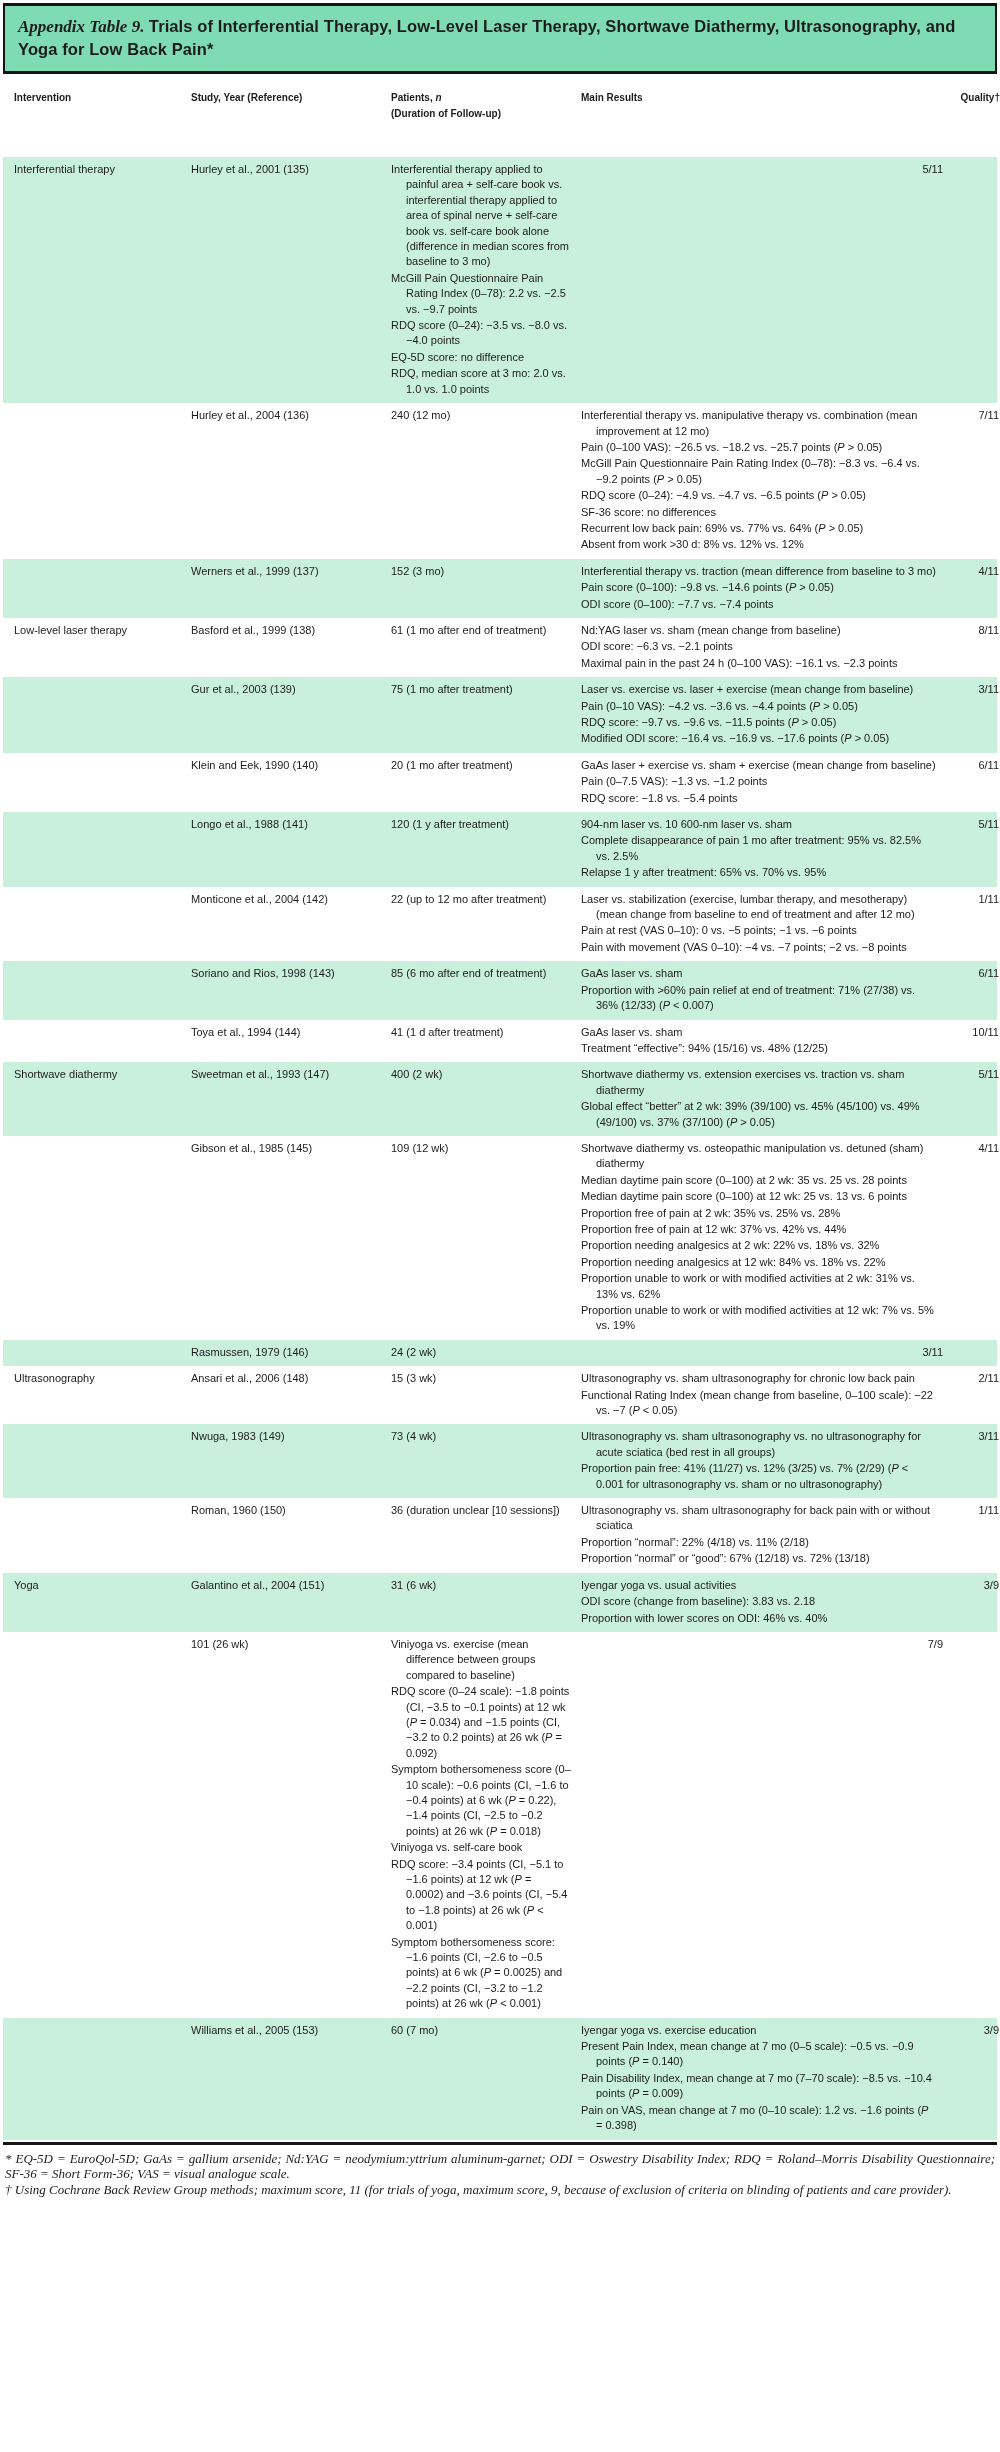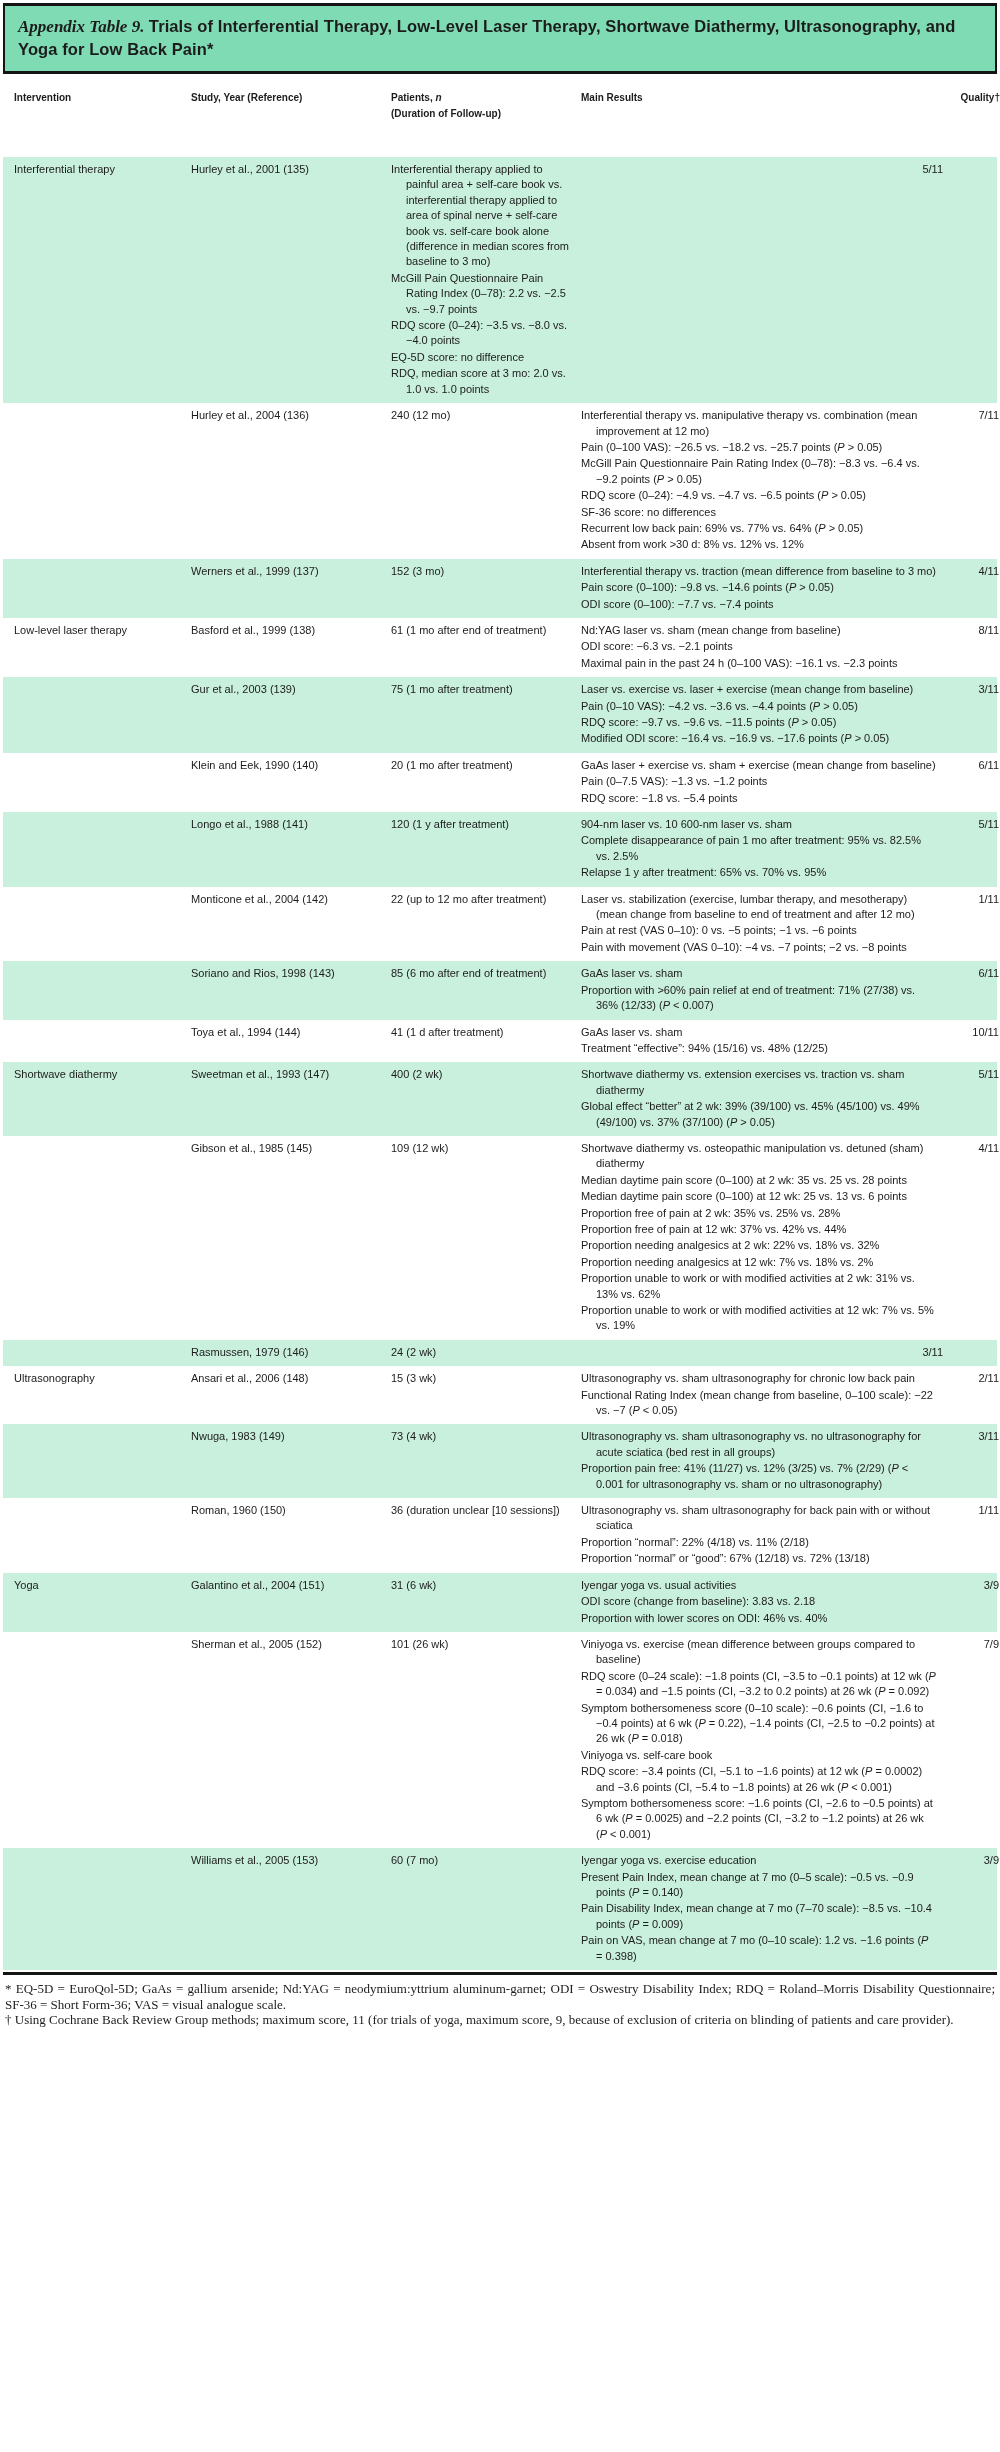--- a/index.html
+++ b/index.html
@@ -73,20 +73,21 @@
   .result-line i { font-style: italic; }
 
   
   .foot-rule { border-top: 3px solid #141414; margin-top: 2px; }
   .footnotes {
     font-family: "Liberation Serif", "DejaVu Serif", serif;
     font-size: 13px;
     line-height: 15.5px;
     padding: 6px 2px 0 2px;
     text-align: justify;
+    font-style: italic;
   }
   .footnote { margin: 0; }
 </style>
 </head>
 <body>
 
 <div class="page">
 
   <div class="banner">
     <div class="banner-inner">
@@ -289,21 +290,21 @@
     <div class="cell-patients">
           <div class="hang">109 (12 wk)</div>
         </div>
     <div class="cell-results">
           <div class="result-line">Shortwave diathermy vs. osteopathic manipulation vs. detuned (sham) diathermy</div>
           <div class="result-line">Median daytime pain score (0–100) at 2 wk: 35 vs. 25 vs. 28 points</div>
           <div class="result-line">Median daytime pain score (0–100) at 12 wk: 25 vs. 13 vs. 6 points</div>
           <div class="result-line">Proportion free of pain at 2 wk: 35% vs. 25% vs. 28%</div>
           <div class="result-line">Proportion free of pain at 12 wk: 37% vs. 42% vs. 44%</div>
           <div class="result-line">Proportion needing analgesics at 2 wk: 22% vs. 18% vs. 32%</div>
-          <div class="result-line">Proportion needing analgesics at 12 wk: 7% vs. 18% vs. 2%</div>
+          <div class="result-line">Proportion needing analgesics at 12 wk: 84% vs. 18% vs. 22%</div>
           <div class="result-line">Proportion unable to work or with modified activities at 2 wk: 31% vs. 13% vs. 62%</div>
           <div class="result-line">Proportion unable to work or with modified activities at 12 wk: 7% vs. 5% vs. 19%</div>
         </div>
     <div class="cell-quality">4/11</div>
   </div>
 
   <div class="grid row shaded">
     <div class="cell-intervention"></div>
     <div class="cell-study">
           <div class="hang">Rasmussen, 1979 (146)</div>
@@ -371,23 +372,20 @@
     <div class="cell-results">
           <div class="result-line">Iyengar yoga vs. usual activities</div>
           <div class="result-line">ODI score (change from baseline): 3.83 vs. 2.18</div>
           <div class="result-line">Proportion with lower scores on ODI: 46% vs. 40%</div>
         </div>
     <div class="cell-quality">3/9</div>
   </div>
 
   <div class="grid row">
     <div class="cell-intervention"></div>
-    <div class="cell-study">
-          <div class="hang">Sherman et al., 2005 (152)</div>
-        </div>
     <div class="cell-patients">
           <div class="hang">101 (26 wk)</div>
         </div>
     <div class="cell-results">
           <div class="result-line">Viniyoga vs. exercise (mean difference between groups compared to baseline)</div>
           <div class="result-line">RDQ score (0–24 scale): −1.8 points (CI, −3.5 to −0.1 points) at 12 wk (<i>P</i> = 0.034) and −1.5 points (CI, −3.2 to 0.2 points) at 26 wk (<i>P</i> = 0.092)</div>
           <div class="result-line">Symptom bothersomeness score (0–10 scale): −0.6 points (CI, −1.6 to −0.4 points) at 6 wk (<i>P</i> = 0.22), −1.4 points (CI, −2.5 to −0.2 points) at 26 wk (<i>P</i> = 0.018)</div>
           <div class="result-line">Viniyoga vs. self-care book</div>
           <div class="result-line">RDQ score: −3.4 points (CI, −5.1 to −1.6 points) at 12 wk (<i>P</i> = 0.0002) and −3.6 points (CI, −5.4 to −1.8 points) at 26 wk (<i>P</i> &lt; 0.001)</div>
           <div class="result-line">Symptom bothersomeness score: −1.6 points (CI, −2.6 to −0.5 points) at 6 wk (<i>P</i> = 0.0025) and −2.2 points (CI, −3.2 to −1.2 points) at 26 wk (<i>P</i> &lt; 0.001)</div>

